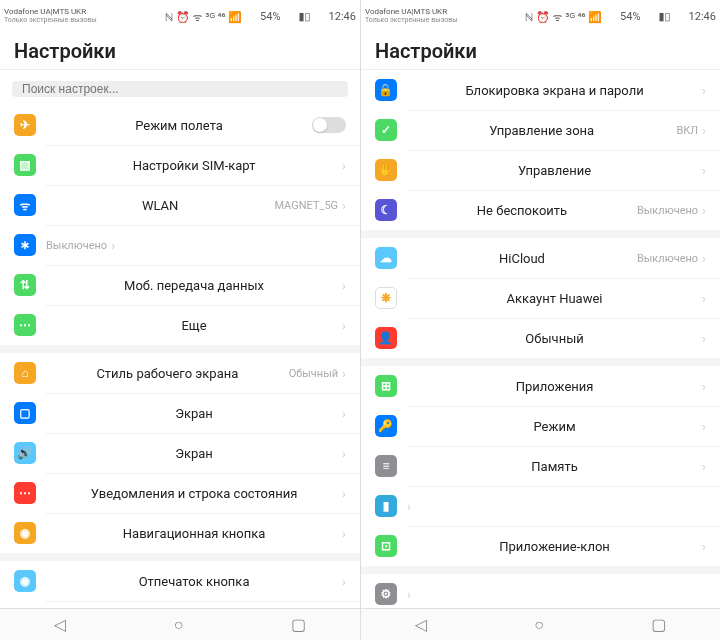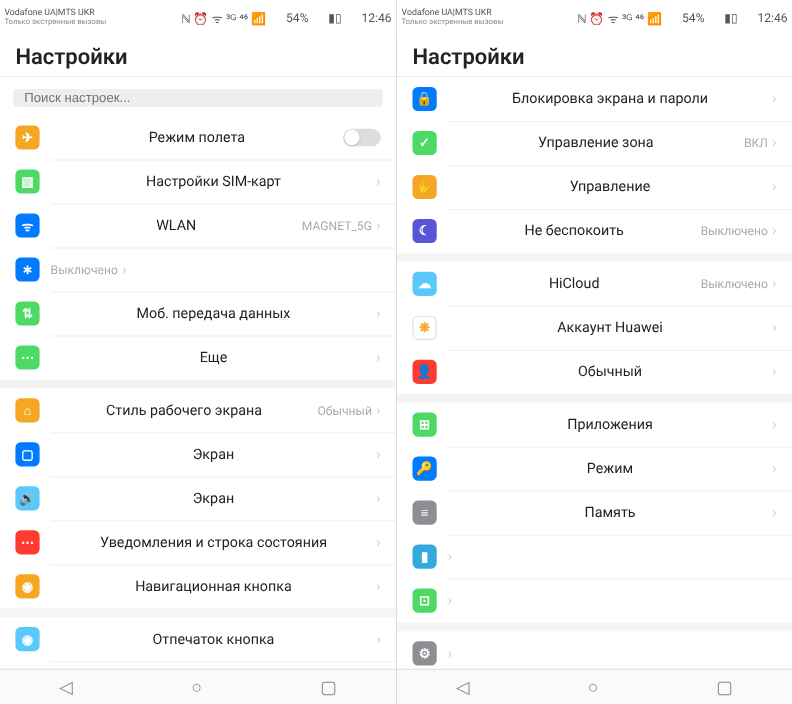--- a/index.html
+++ b/index.html
@@ -308,20 +308,21 @@
           <div class="icon c-gray">≡</div>
           <div class="label">Память</div>
           <div class="chev">›</div>
         </div>
         <div class="row">
           <div class="icon c-teal">▮</div>
           <div class="chev">›</div>
         </div>
         <div class="row">
           <div class="icon c-green">⊡</div>
+          <div class="label">Приложение-клон</div>
           <div class="chev">›</div>
         </div>
       </div>
     <div class="group">
         <div class="row">
           <div class="icon c-gray">⚙</div>
           <div class="chev">›</div>
         </div>
         <div class="row"></div>
       </div>

